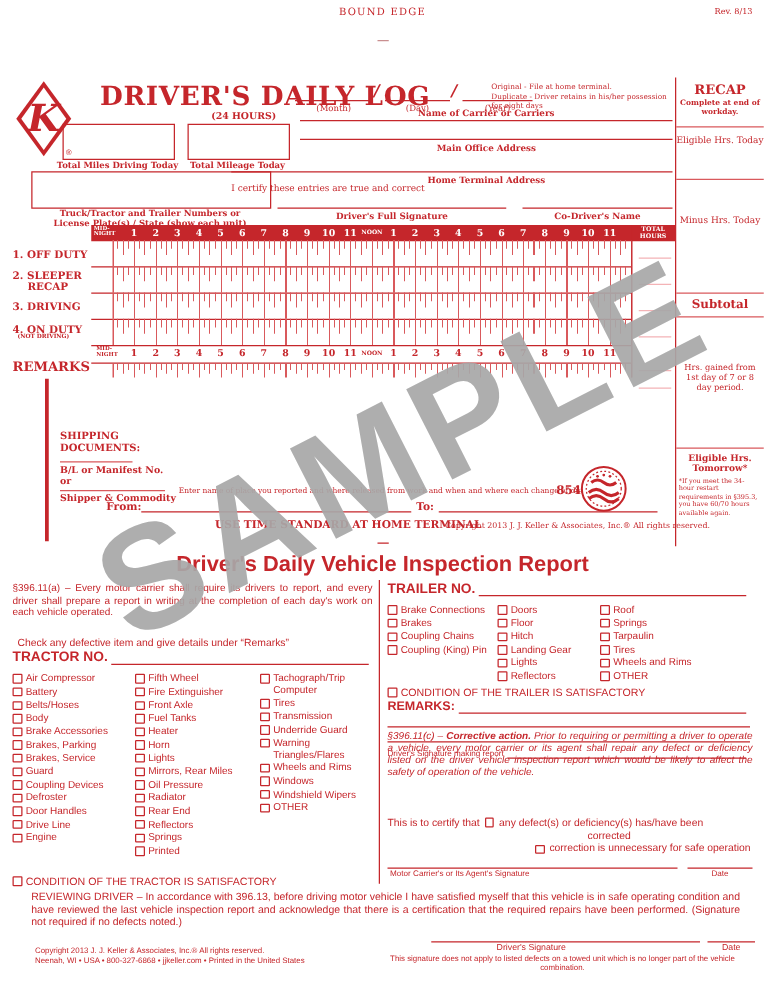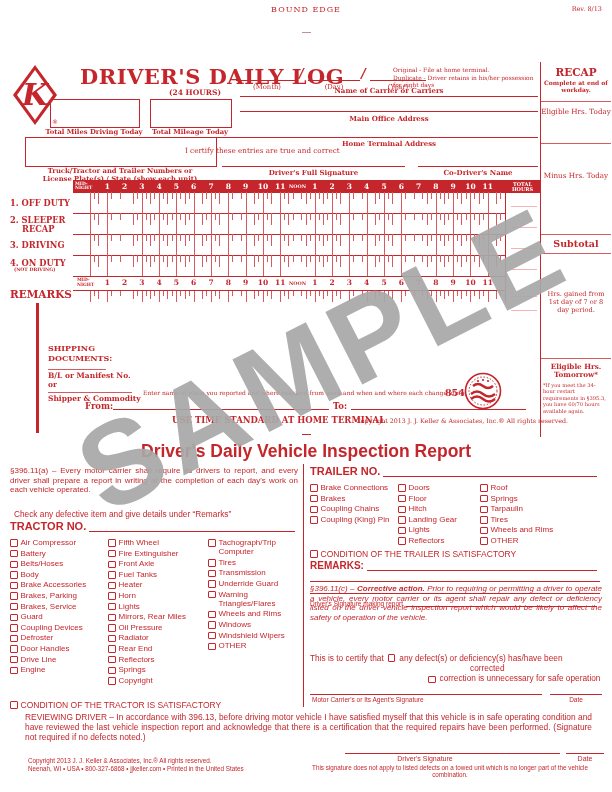--- a/index.html
+++ b/index.html
@@ -382,21 +382,21 @@
       <div class="ck">
         <span class="ckbox"></span>
         <span class="cklabel">Reflectors</span>
       </div>
       <div class="ck">
         <span class="ckbox"></span>
         <span class="cklabel">Springs</span>
       </div>
       <div class="ck">
         <span class="ckbox"></span>
-        <span class="cklabel">Copyright</span>
+        <span class="cklabel">Printed</span>
       </div>
     </div>
   <div class="abs san" style="left:208px;top:538px;width:92px;">
       <div class="ck">
         <span class="ckbox"></span>
         <span class="cklabel">Tachograph/Trip Computer</span>
       </div>
       <div class="ck">
         <span class="ckbox"></span>
         <span class="cklabel">Tires</span>

